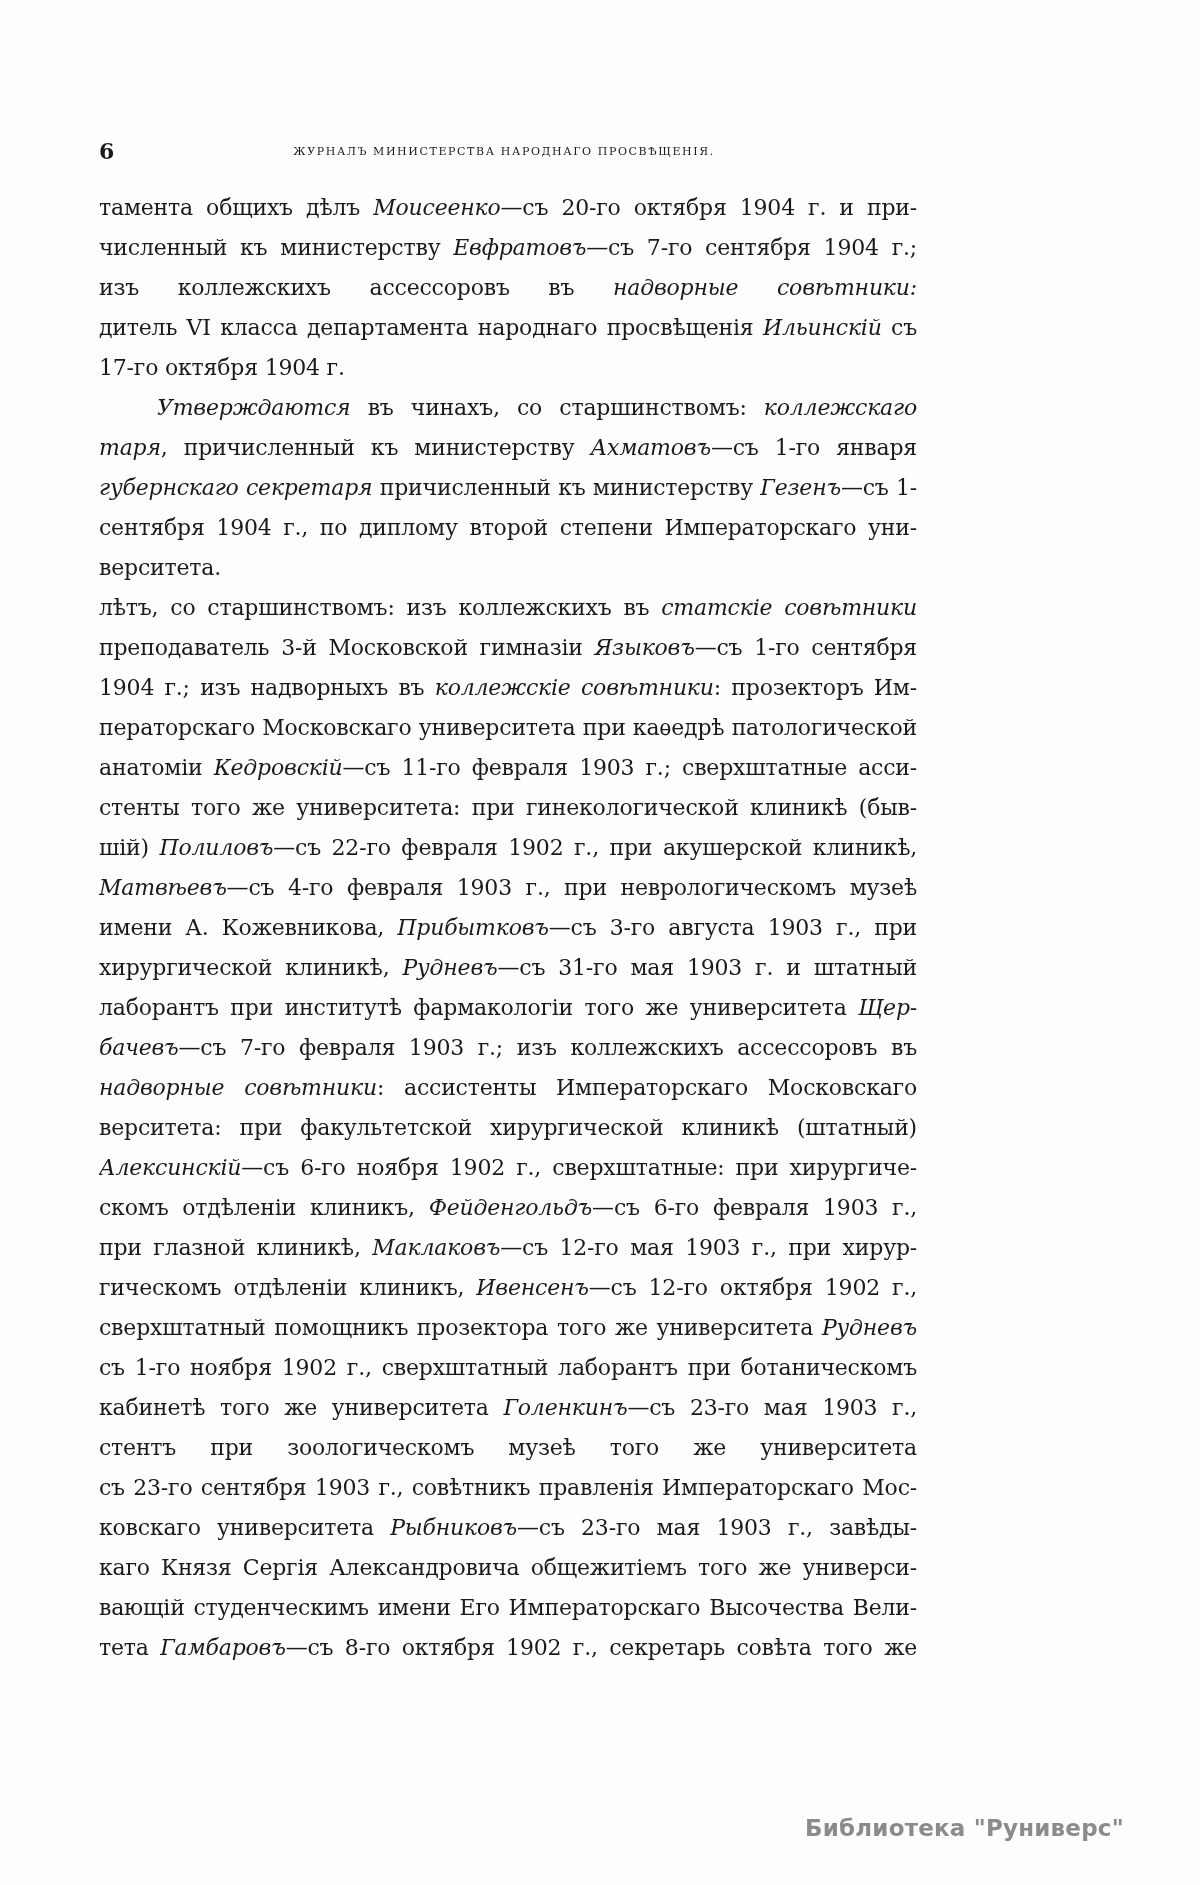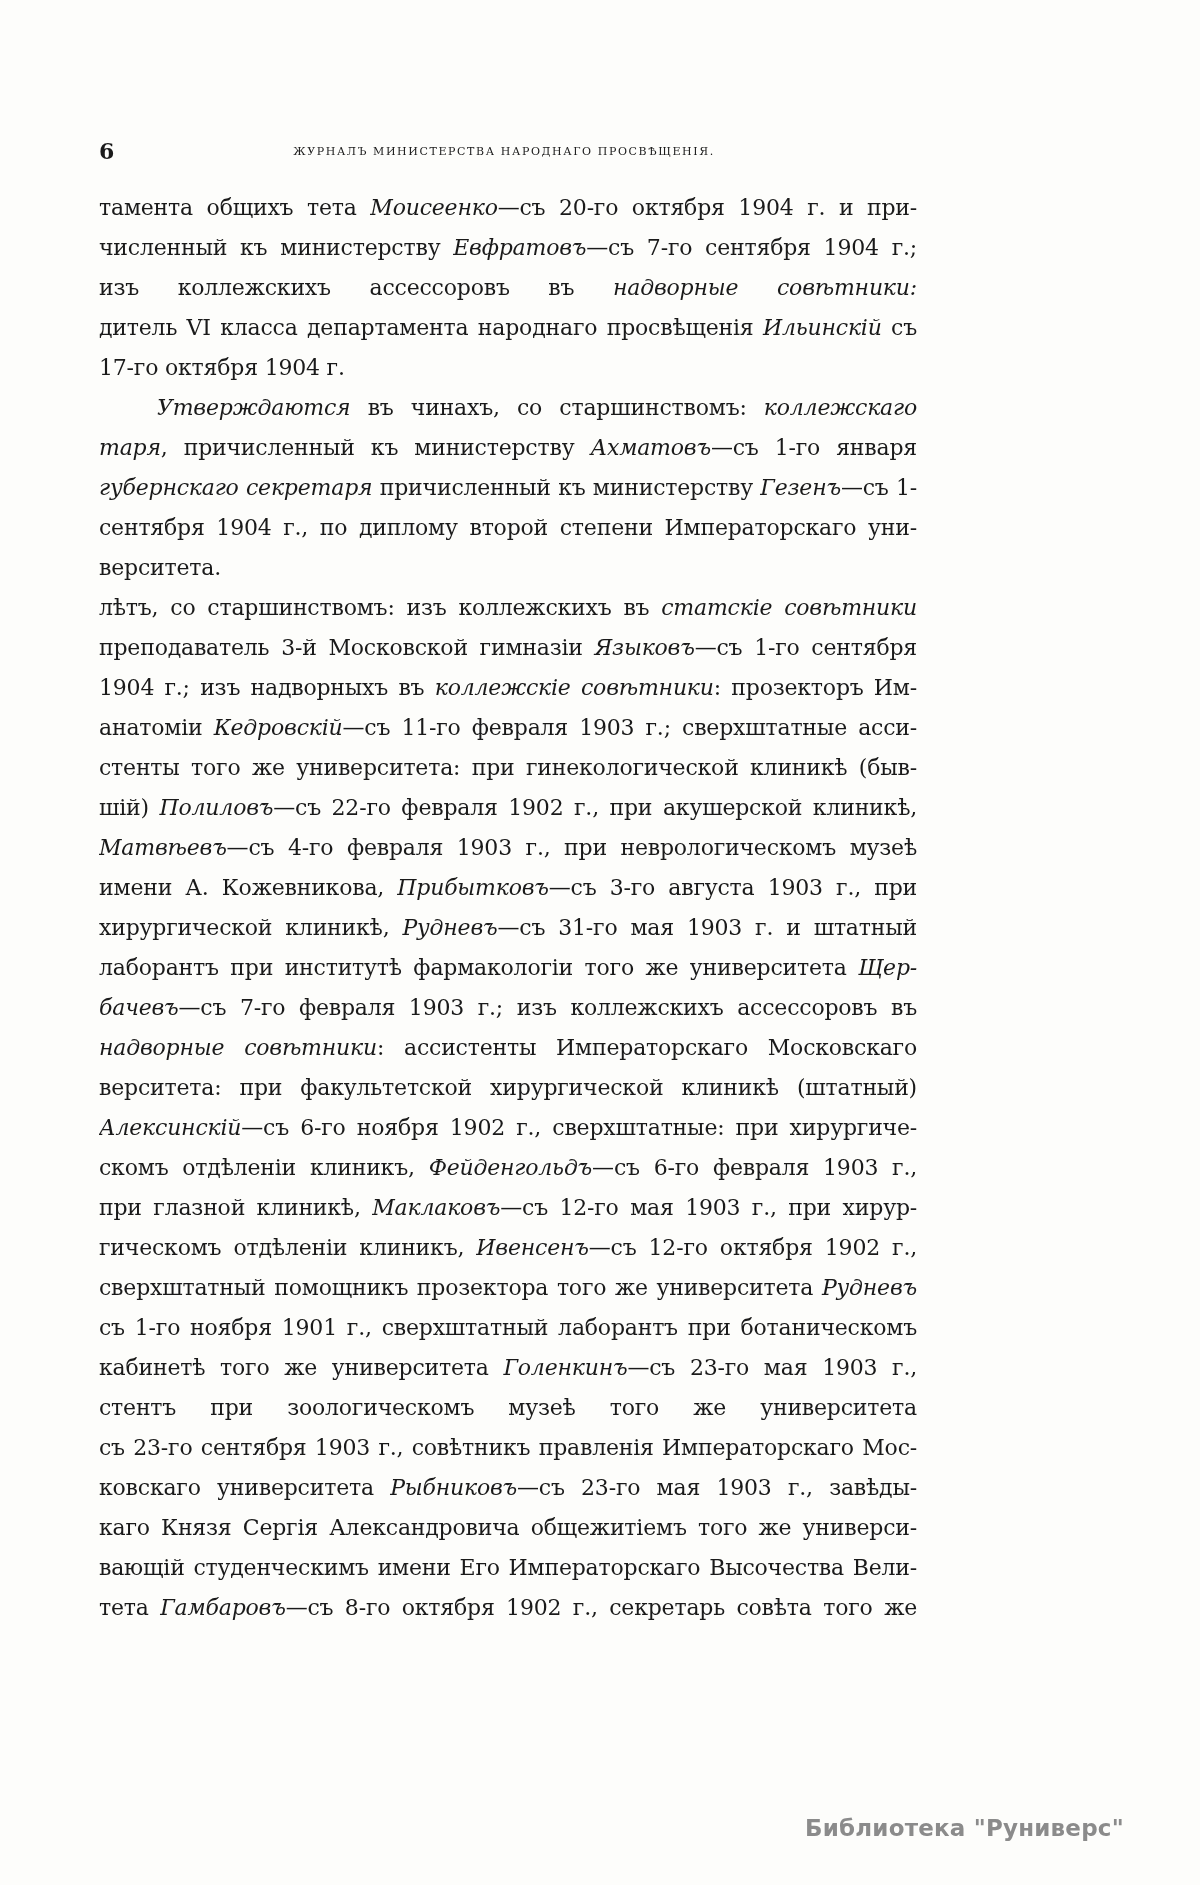--- a/index.html
+++ b/index.html
@@ -85,53 +85,54 @@
 <body>
 
 <div class="page">
   <div class="header">
     <div class="page-number">6</div>
     <div class="journal-title">ЖУРНАЛЪ МИНИСТЕРСТВА НАРОДНАГО ПРОСВѢЩЕНІЯ.</div>
   </div>
 
   <div class="text-block">
       <div class="para">
-        <div class="line just"><span>тамента общихъ тета </span><span class="it">Моисеенко</span><span>—съ 20-го октября 1904 г. и при-</span></div>
+        <div class="line just"><span>тамента общихъ дѣлъ </span><span class="it">Моисеенко</span><span>—съ 20-го октября 1904 г. и при-</span></div>
         <div class="line just"><span>численный къ министерству </span><span class="it">Евфратовъ</span><span>—съ 7-го сентября 1904 г.;</span></div>
         <div class="line just"><span>изъ коллежскихъ ассессоровъ въ </span><span class="it">надворные совѣтники:</span></div>
         <div class="line just"><span>дитель VI класса департамента народнаго просвѣщенія </span><span class="it">Ильинскій</span><span> съ</span></div>
         <div class="line"><span>17-го октября 1904 г.</span></div>
       </div>
       <div class="para">
         <div class="line just indent"><span class="it">Утверждаются</span><span> въ чинахъ, со старшинствомъ: </span><span class="it">коллежскаго секре-</span></div>
         <div class="line just"><span class="it">таря</span><span>, причисленный къ министерству </span><span class="it">Ахматовъ</span><span>—съ 1-го января</span></div>
         <div class="line just"><span class="it">губернскаго секретаря</span><span> причисленный къ министерству </span><span class="it">Гезенъ</span><span>—съ 1-го</span></div>
         <div class="line just"><span>сентября 1904 г., по диплому второй степени Императорскаго уни-</span></div>
         <div class="line"><span>верситета.</span></div>
       </div>
       <div class="para">
         <div class="line just"><span>лѣтъ, со старшинствомъ: изъ коллежскихъ въ </span><span class="it">статскіе совѣтники</span></div>
         <div class="line just"><span>преподаватель 3-й Московской гимназіи </span><span class="it">Языковъ</span><span>—съ 1-го сентября</span></div>
         <div class="line just"><span>1904 г.; изъ надворныхъ въ </span><span class="it">коллежскіе совѣтники</span><span>: прозекторъ Им-</span></div>
+        <div class="line just"><span>ператорскаго Московскаго университета при каѳедрѣ патологической</span></div>
         <div class="line just"><span>анатоміи </span><span class="it">Кедровскій</span><span>—съ 11-го февраля 1903 г.; сверхштатные асси-</span></div>
         <div class="line just"><span>стенты того же университета: при гинекологической клиникѣ (быв-</span></div>
         <div class="line just"><span>шій) </span><span class="it">Полиловъ</span><span>—съ 22-го февраля 1902 г., при акушерской клиникѣ,</span></div>
         <div class="line just"><span class="it">Матвѣевъ</span><span>—съ 4-го февраля 1903 г., при неврологическомъ музеѣ</span></div>
         <div class="line just"><span>имени А. Кожевникова, </span><span class="it">Прибытковъ</span><span>—съ 3-го августа 1903 г., при</span></div>
         <div class="line just"><span>хирургической клиникѣ, </span><span class="it">Рудневъ</span><span>—съ 31-го мая 1903 г. и штатный</span></div>
         <div class="line just"><span>лаборантъ при институтѣ фармакологіи того же университета </span><span class="it">Щер-</span></div>
         <div class="line just"><span class="it">бачевъ</span><span>—съ 7-го февраля 1903 г.; изъ коллежскихъ ассессоровъ въ</span></div>
         <div class="line just"><span class="it">надворные совѣтники</span><span>: ассистенты Императорскаго Московскаго уни-</span></div>
         <div class="line just"><span>верситета: при факультетской хирургической клиникѣ (штатный)</span></div>
         <div class="line just"><span class="it">Алексинскій</span><span>—съ 6-го ноября 1902 г., сверхштатные: при хирургиче-</span></div>
         <div class="line just"><span>скомъ отдѣленіи клиникъ, </span><span class="it">Фейденгольдъ</span><span>—съ 6-го февраля 1903 г.,</span></div>
         <div class="line just"><span>при глазной клиникѣ, </span><span class="it">Маклаковъ</span><span>—съ 12-го мая 1903 г., при хирур-</span></div>
         <div class="line just"><span>гическомъ отдѣленіи клиникъ, </span><span class="it">Ивенсенъ</span><span>—съ 12-го октября 1902 г.,</span></div>
         <div class="line just"><span>сверхштатный помощникъ прозектора того же университета </span><span class="it">Рудневъ</span></div>
-        <div class="line just"><span>съ 1-го ноября 1901 г., сверхштатный лаборантъ при ботаническомъ</span></div>
+        <div class="line just"><span>съ 1-го ноября 1902 г., сверхштатный лаборантъ при ботаническомъ</span></div>
         <div class="line just"><span>кабинетѣ того же университета </span><span class="it">Голенкинъ</span><span>—съ 23-го мая 1903 г., асси-</span></div>
         <div class="line just"><span>стентъ при зоологическомъ музеѣ того же университета </span></div>
         <div class="line just"><span>съ 23-го сентября 1903 г., совѣтникъ правленія Императорскаго Мос-</span></div>
         <div class="line just"><span>ковскаго университета </span><span class="it">Рыбниковъ</span><span>—съ 23-го мая 1903 г., завѣды-</span></div>
         <div class="line just"><span>каго Князя Сергія Александровича общежитіемъ того же универси-</span></div>
         <div class="line just"><span>вающій студенческимъ имени Его Императорскаго Высочества Вели-</span></div>
         <div class="line just"><span>тета </span><span class="it">Гамбаровъ</span><span>—съ 8-го октября 1902 г., секретарь совѣта того же</span></div>
       </div>
     </div>
 

